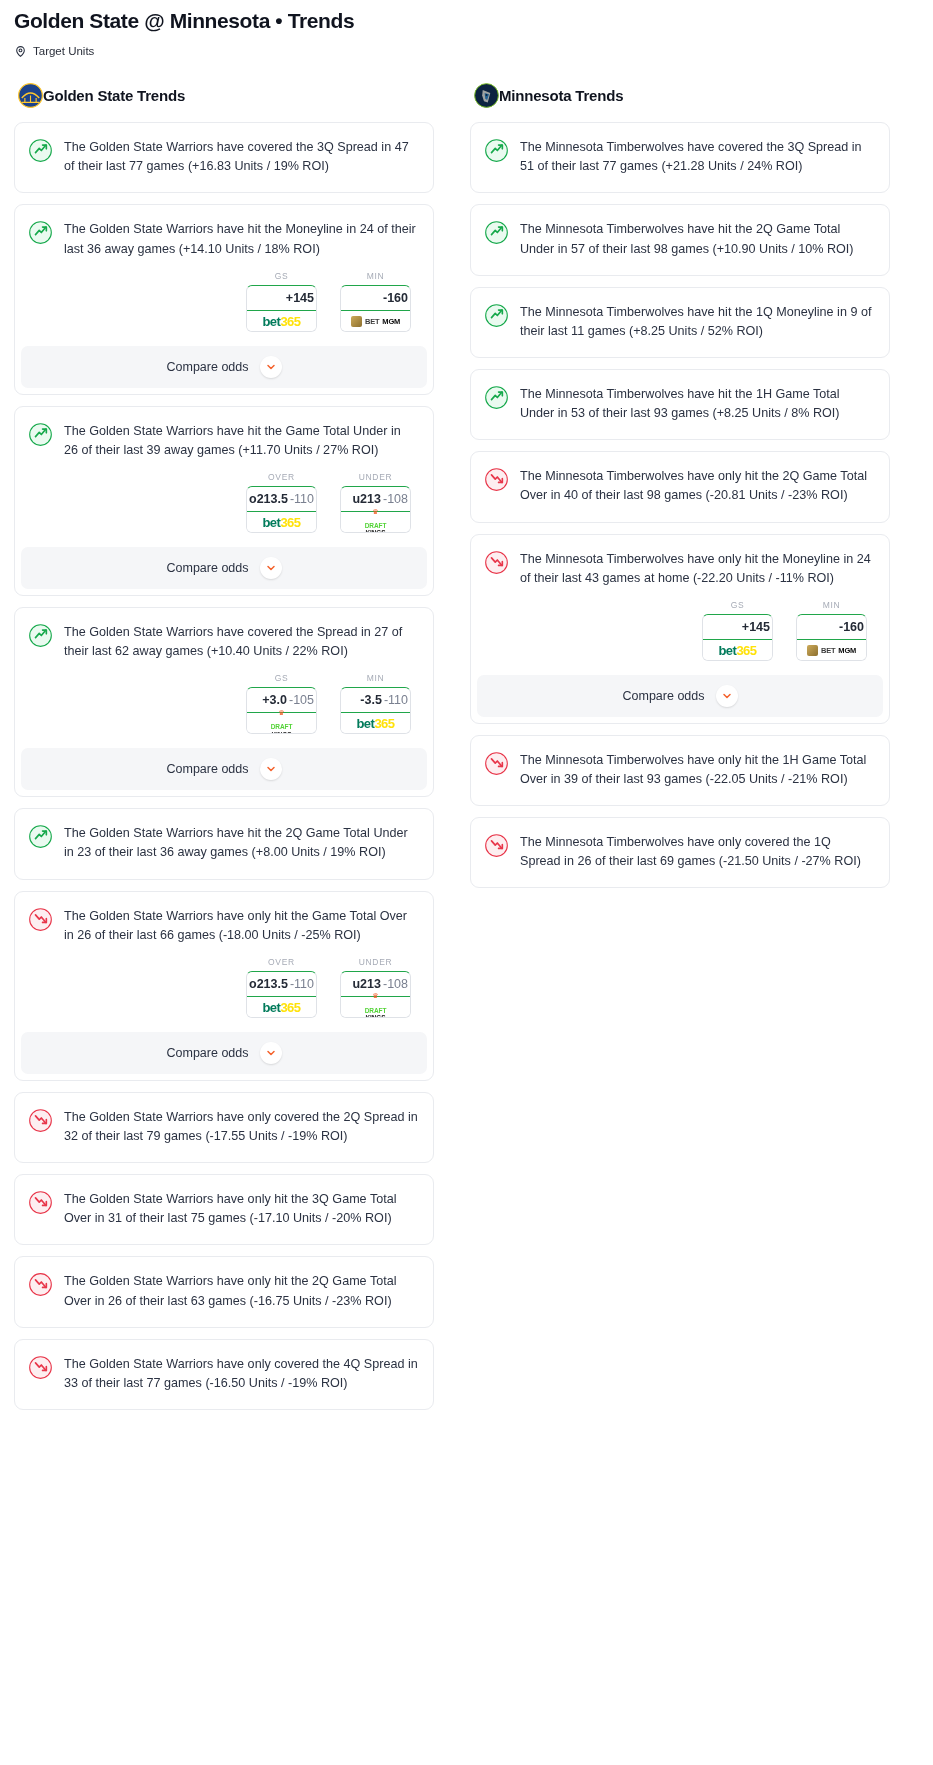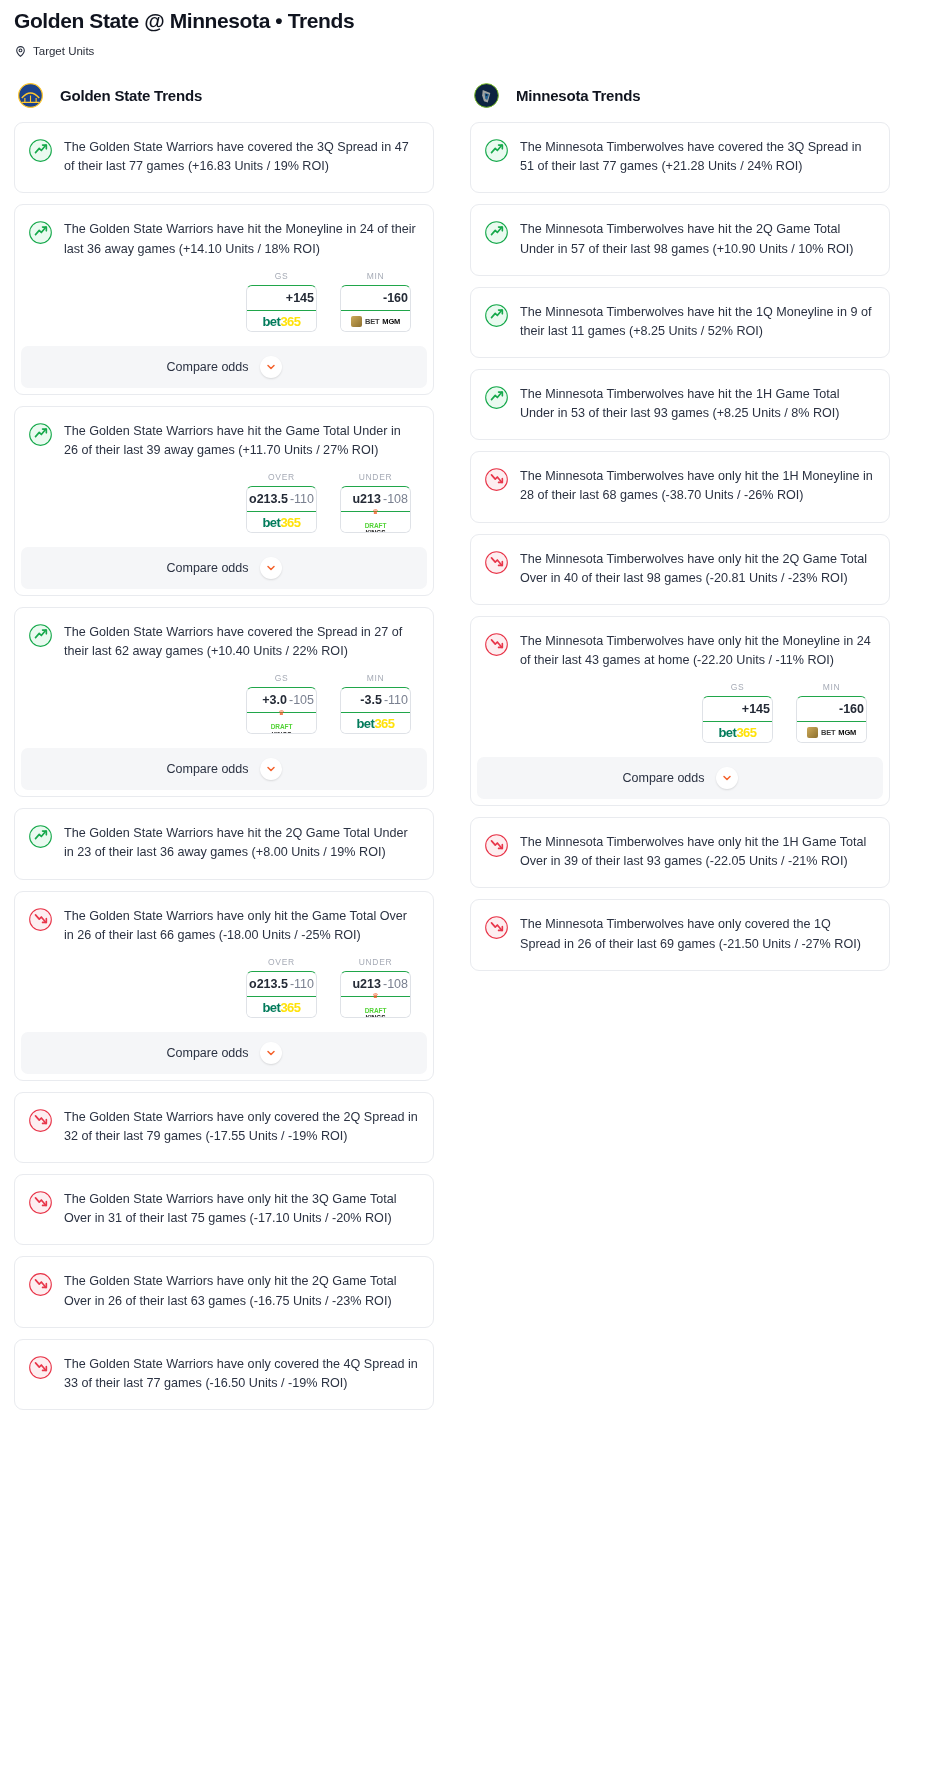--- a/index.html
+++ b/index.html
@@ -35,21 +35,21 @@
     gap: 36px;
     padding: 0 14px;
     margin-top: 26px;
     align-items: flex-start;
   }
   .column { width: 420px; flex: 0 0 420px; }
 
   .col-header {
     display: flex;
     align-items: center;
-    gap: 17px;
+    gap: 0;
     margin-bottom: 14px;
     padding-left: 4px;
   }
   .col-header-title {
     font-size: 15px;
     font-weight: bold;
     letter-spacing: -0.2px;
     color: #10141f;
   }
   .team-logo { width: 25px; height: 25px; flex: 0 0 25px; display:block; }
@@ -453,30 +453,20 @@
           <span class="trend-text">The Minnesota Timberwolves have hit the 1H Game Total Under in 53 of their last 93 games (+8.25 Units / 8% ROI)</span>
         </div>
       </div>
       <div class="trend-card">
         <div class="trend-body">
           <span class="trend-icon"><svg viewBox="0 0 30 30" width="25" height="25">
     <circle cx="15" cy="15" r="13" fill="#fdeef0" stroke="#e8364a" stroke-width="1.3"></circle>
     <path d="M9 9.5 L13.5 14.5 L16 12 L21.5 18.5" stroke="#e8364a" stroke-width="2" fill="none" stroke-linecap="round" stroke-linejoin="round"></path>
     <path d="M17.5 18.5h4.5V14" stroke="#e8364a" stroke-width="2" fill="none" stroke-linecap="round" stroke-linejoin="round"></path>
   </svg></span>
-          <span class="trend-text">The Minnesota Timberwolves have only hit the 1H Moneyline in 28 of their last 68 games (-38.70 Units / -26% ROI)</span>
-        </div>
-      </div>
-      <div class="trend-card">
-        <div class="trend-body">
-          <span class="trend-icon"><svg viewBox="0 0 30 30" width="25" height="25">
-    <circle cx="15" cy="15" r="13" fill="#fdeef0" stroke="#e8364a" stroke-width="1.3"></circle>
-    <path d="M9 9.5 L13.5 14.5 L16 12 L21.5 18.5" stroke="#e8364a" stroke-width="2" fill="none" stroke-linecap="round" stroke-linejoin="round"></path>
-    <path d="M17.5 18.5h4.5V14" stroke="#e8364a" stroke-width="2" fill="none" stroke-linecap="round" stroke-linejoin="round"></path>
-  </svg></span>
           <span class="trend-text">The Minnesota Timberwolves have only hit the 2Q Game Total Over in 40 of their last 98 games (-20.81 Units / -23% ROI)</span>
         </div>
       </div>
       <div class="trend-card">
         <div class="trend-body">
           <span class="trend-icon"><svg viewBox="0 0 30 30" width="25" height="25">
     <circle cx="15" cy="15" r="13" fill="#fdeef0" stroke="#e8364a" stroke-width="1.3"></circle>
     <path d="M9 9.5 L13.5 14.5 L16 12 L21.5 18.5" stroke="#e8364a" stroke-width="2" fill="none" stroke-linecap="round" stroke-linejoin="round"></path>
     <path d="M17.5 18.5h4.5V14" stroke="#e8364a" stroke-width="2" fill="none" stroke-linecap="round" stroke-linejoin="round"></path>
   </svg></span>

